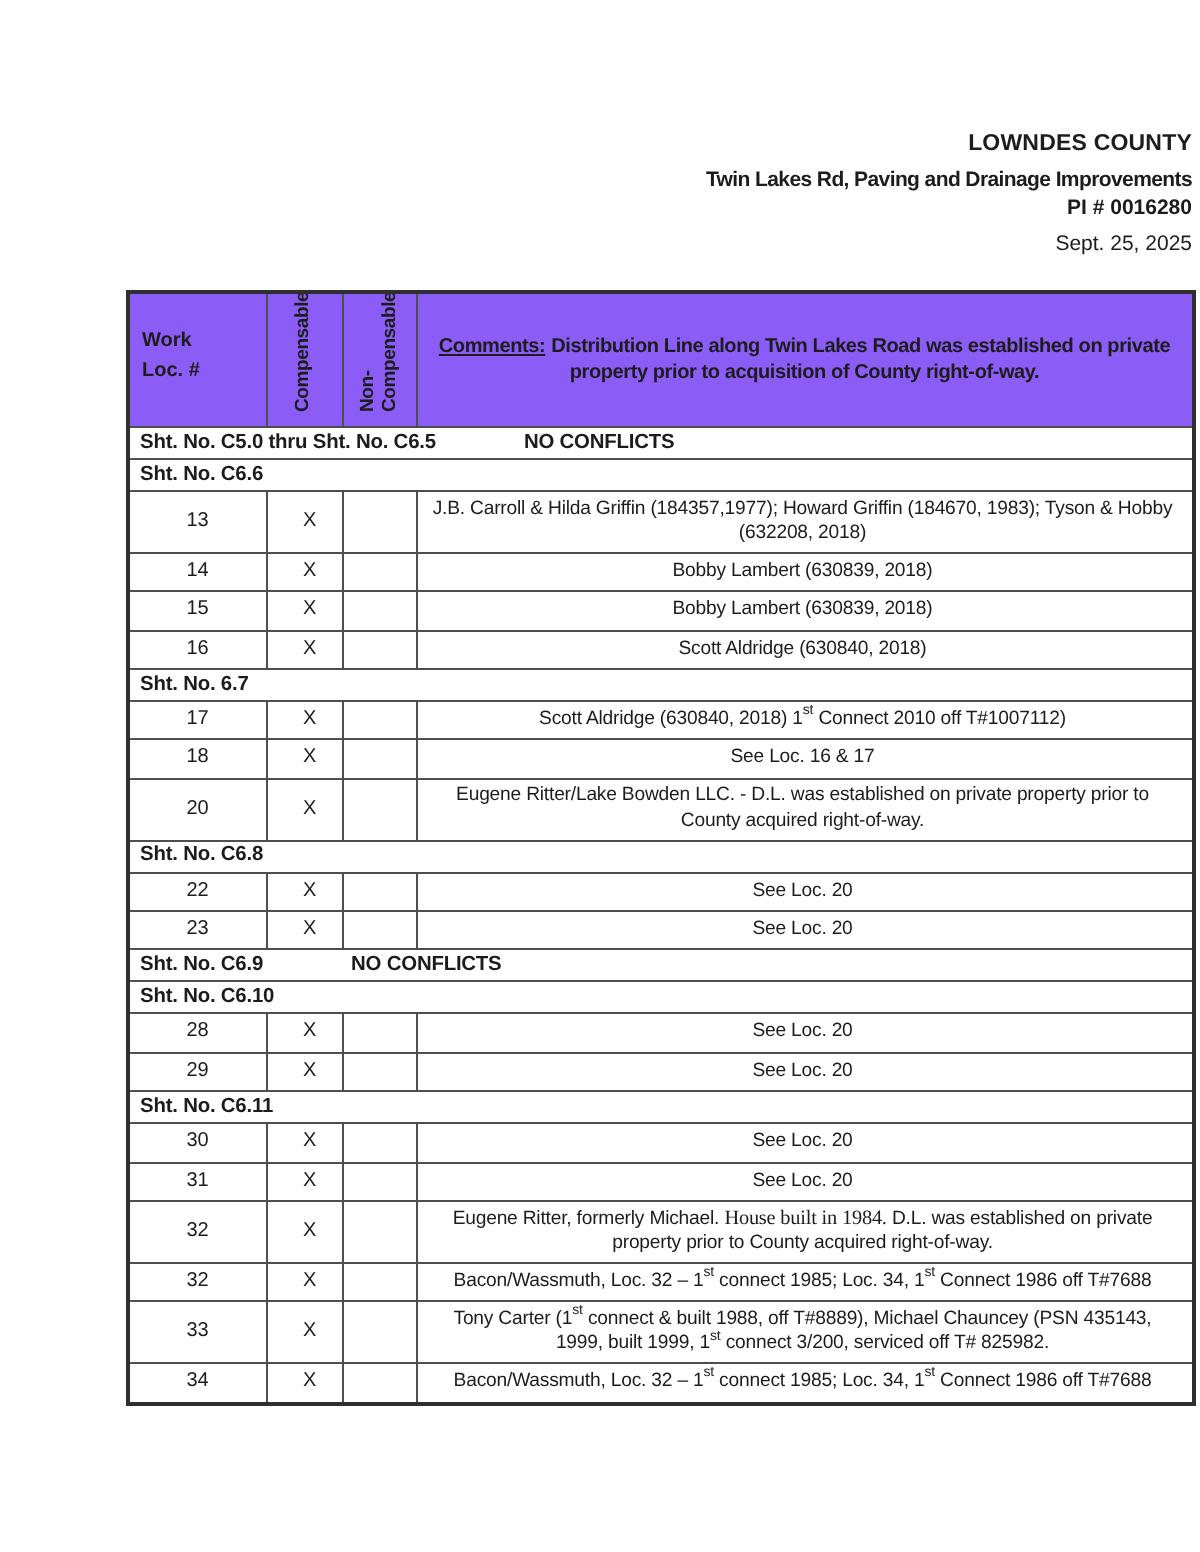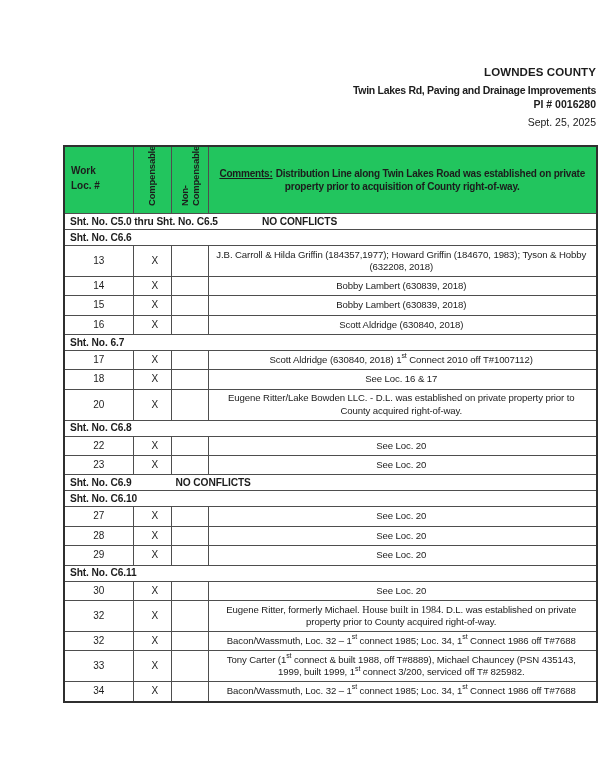--- a/index.html
+++ b/index.html
@@ -26,21 +26,21 @@
     border-collapse: collapse;
     border: 2px solid #2f2f2f;
   }
   .conflicts th, .conflicts td {
     border: 1px solid #4e4e4e;
     vertical-align: middle;
     overflow: hidden;
   }
 
   
-  thead th { font-weight: bold; height: 61px; background: #22c55e; }
+  thead th { font-weight: bold; height: 61px; background: #8b5cf6; }
   .th-loc {
     text-align: left; vertical-align: bottom;
     white-space: pre-line;
     font-size: 10px; line-height: 15px;
     padding: 0 2px 5px 6px;
   }
   .th-vert { position: relative; }
   .th-vert .rot {
     position: absolute; left: 50%; top: 50%;
     transform: translate(-50%, -50%) rotate(-90deg);
@@ -189,42 +189,42 @@
           <td class="check-cell"></td>
           <td class="comment-cell"><span>See Loc. 20</span></td>
         </tr>
         <tr class="section-row">
           <td class="section-cell" colspan="4"><span class="section-label">Sht. No. C6.9</span><span class="section-note">NO CONFLICTS</span></td>
         </tr>
         <tr class="section-row">
           <td class="section-cell" colspan="4"><span class="section-label">Sht. No. C6.10</span></td>
         </tr>
         <tr class="data-row">
-          <td class="loc-cell">27</td>
-          <td class="check-cell">X</td>
-          <td class="check-cell"></td>
-          <td class="comment-cell"><span>See Loc. 20</span></td>
-        </tr>
-        <tr class="data-row">
           <td class="loc-cell">28</td>
           <td class="check-cell">X</td>
           <td class="check-cell"></td>
           <td class="comment-cell"><span>See Loc. 20</span></td>
         </tr>
         <tr class="data-row">
           <td class="loc-cell">29</td>
           <td class="check-cell">X</td>
           <td class="check-cell"></td>
           <td class="comment-cell"><span>See Loc. 20</span></td>
         </tr>
         <tr class="section-row">
           <td class="section-cell" colspan="4"><span class="section-label">Sht. No. C6.11</span></td>
         </tr>
         <tr class="data-row">
           <td class="loc-cell">30</td>
+          <td class="check-cell">X</td>
+          <td class="check-cell"></td>
+          <td class="comment-cell"><span>See Loc. 20</span></td>
+        </tr>
+        <tr class="data-row">
+          <td class="loc-cell">31</td>
           <td class="check-cell">X</td>
           <td class="check-cell"></td>
           <td class="comment-cell"><span>See Loc. 20</span></td>
         </tr>
         <tr class="data-row">
           <td class="loc-cell">32</td>
           <td class="check-cell">X</td>
           <td class="check-cell"></td>
           <td class="comment-cell"><span>Eugene Ritter, formerly Michael. </span><span class="serif">House built in 1984.</span><span> D.L. was established on private property prior to County acquired right-of-way.</span></td>
         </tr>

